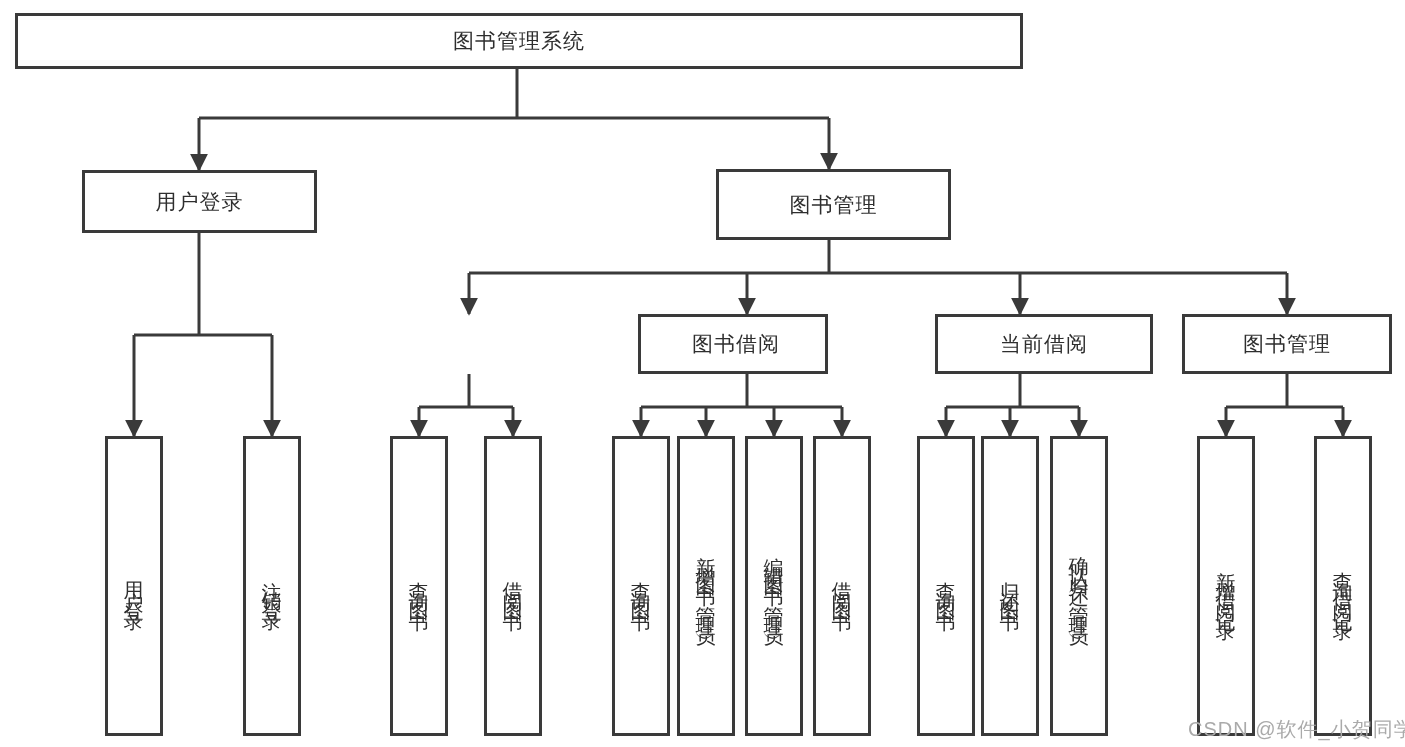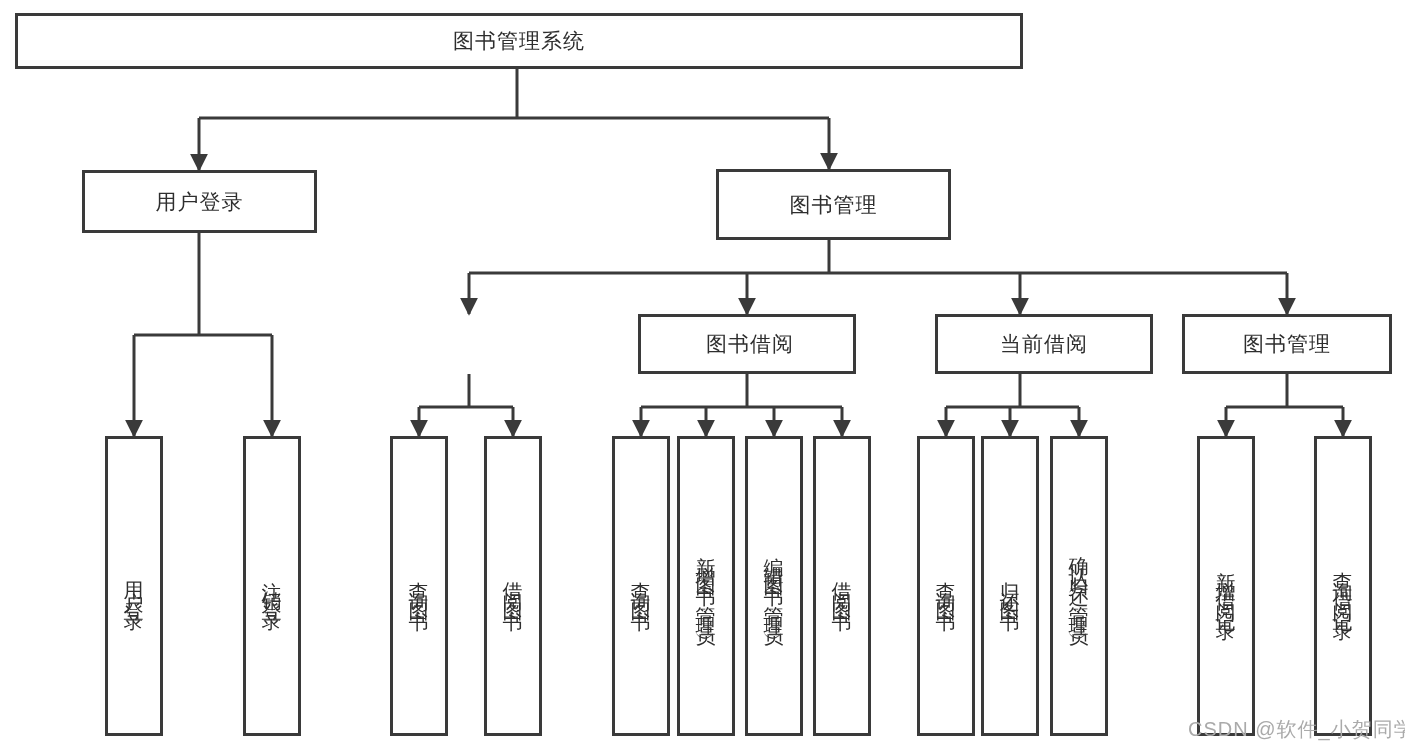--- a/index.html
+++ b/index.html
@@ -42,21 +42,21 @@
     white-space: nowrap;
   }
   
   #root-box   { left: 15px;  top: 13px;  width: 1008px; height: 56px; }
   
   #user-login-box { left: 82px;  top: 170px; width: 235px; height: 63px; }
   #book-mgmt-box  { left: 716px; top: 169px; width: 235px; height: 71px; }
   
   .lvl3 { top: 314px; height: 60px; }
   #new-book-box      { left: 358px;  width: 222px; }
-  #book-borrow-box   { left: 638px;  width: 218px; padding-left: 6px; }
+  #book-borrow-box   { left: 638px;  width: 190px; padding-left: 6px; }
   #current-borrow-box{ left: 911px;  width: 218px; margin-left: 24px; }
   #borrow-record-box { left: 1182px; width: 210px; }
   
   .leaf { top: 436px; width: 58px; height: 300px; }
   #leaf-a1 { left: 105px; }
   #leaf-a2 { left: 243px; }
   #leaf-b1 { left: 390px; }
   #leaf-b2 { left: 484px; }
   #leaf-c1 { left: 612px; }
   #leaf-c2 { left: 677px; }

